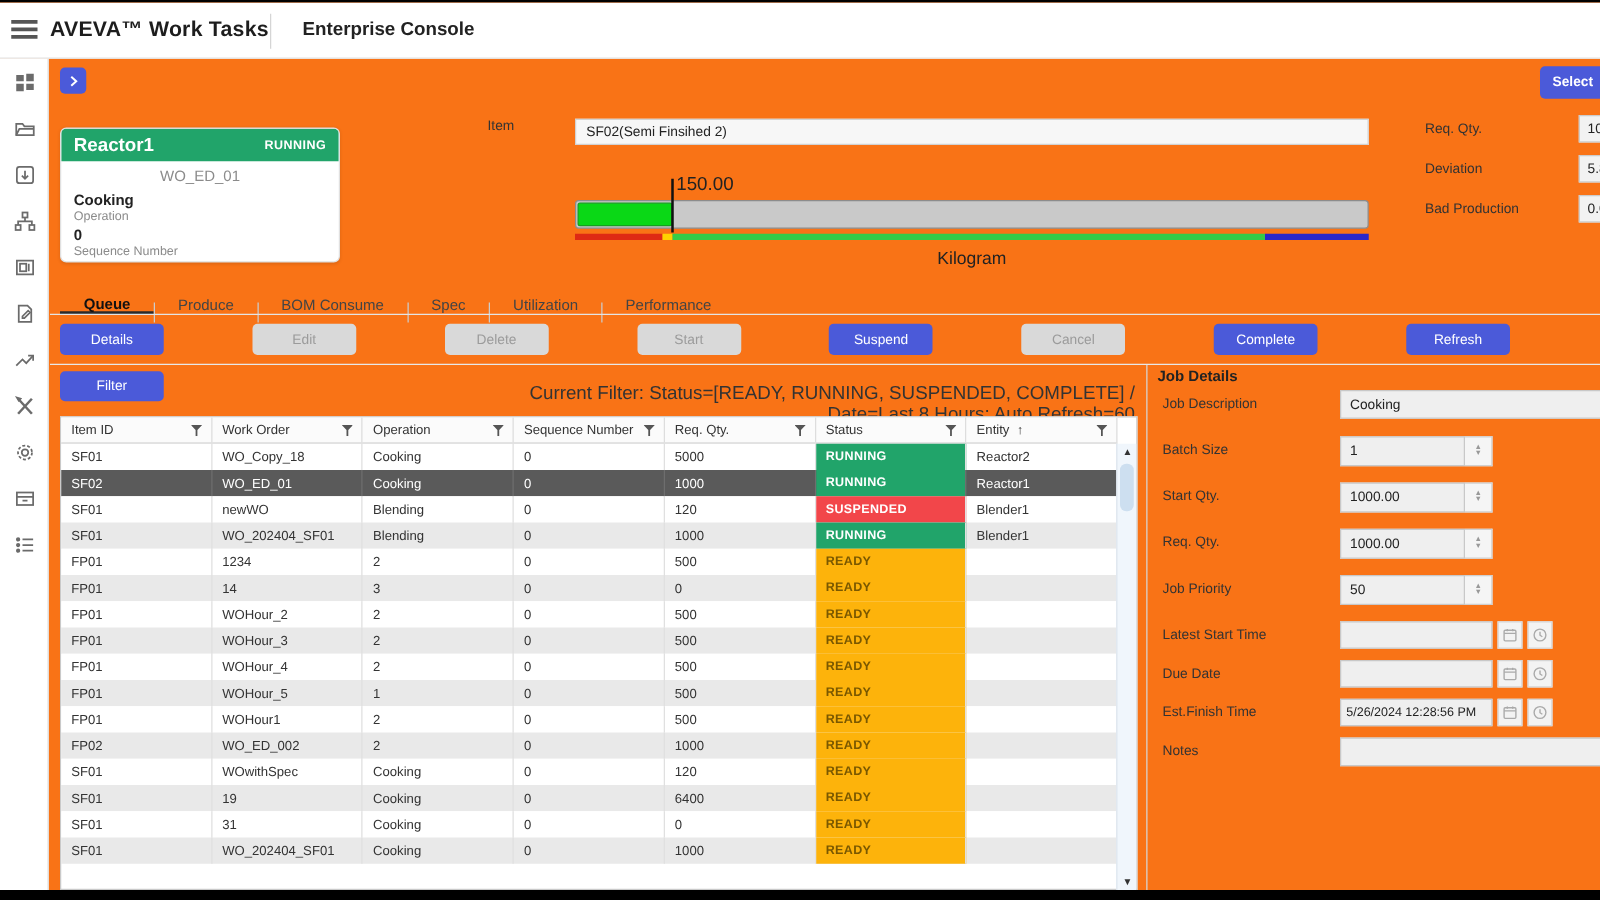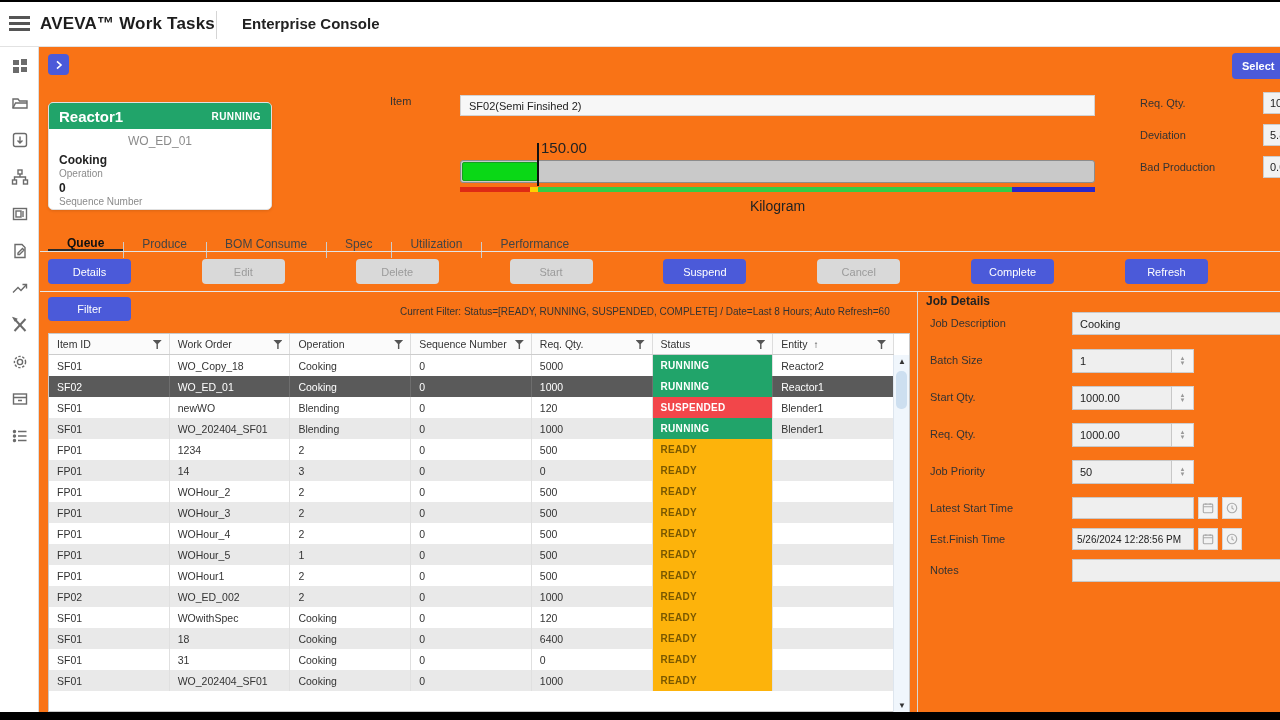--- a/index.html
+++ b/index.html
@@ -58,21 +58,21 @@
 
   
   .actions { position:absolute; left:48px; top:257px; width:1160px; display:flex; justify-content:space-between; }
   .abtn { width:83px; height:25px; border:none; border-radius:4px; font-size:11px; font-family:inherit; cursor:pointer; }
   .abtn.primary { background:var(--accent); color:#fff; }
   .abtn.disabled { background:#d9d9d9; color:#9b9b9b; }
   .section-divider { position:absolute; left:40px; top:289px; width:1240px; height:1px; background:#e8e8e8; }
 
   
   .filter-btn { position:absolute; left:48px; top:295px; width:83px; height:24px; background:var(--accent); color:#fff; border:none; border-radius:4px; font-size:11px; font-family:inherit; cursor:pointer; }
-  .filter-text { position:absolute; left:400px; top:304px; width:508px; font-size:10px; color:#333; }
+  .filter-text { position:absolute; left:400px; top:304px; width:508px; text-align:right; font-size:15px; color:#333; }
 
   
   .table-wrap { position:absolute; left:48px; top:331px; width:862px; height:379px; border:1px solid #c9c9c9; background:#fff; }
   .thead { display:grid; grid-template-columns:repeat(7,1fr); width:845px; height:21px; background:#fbfbfb; border-bottom:1px solid #ccc; }
   .th { position:relative; font-size:10.5px; color:#333; display:flex; align-items:center; padding-left:8px; border-right:1px solid #ddd; }
   .funnel { position:absolute; right:7px; top:6px; width:9px; height:9px; background:#555; clip-path:polygon(0 0,100% 0,58% 45%,58% 100%,42% 100%,42% 45%); cursor:pointer; }
   .sort-arrow { font-size:10px; margin-left:6px; color:#333; }
   .tbody { width:845px; }
   .trow { display:grid; grid-template-columns:repeat(7,1fr); height:21px; background:#fff; cursor:pointer; }
   .trow.alt { background:#e9e9e9; }
@@ -421,21 +421,21 @@
           <div class="td">SF01</div>
           <div class="td">WOwithSpec</div>
           <div class="td">Cooking</div>
           <div class="td">0</div>
           <div class="td">120</div>
           <div class="td status" style="background: rgb(253, 179, 11); color: rgb(122, 88, 0);">READY</div>
           <div class="td"></div>
         </div>
         <div class="trow alt">
           <div class="td">SF01</div>
-          <div class="td">18</div>
+          <div class="td">19</div>
           <div class="td">Cooking</div>
           <div class="td">0</div>
           <div class="td">6400</div>
           <div class="td status" style="background: rgb(253, 179, 11); color: rgb(122, 88, 0);">READY</div>
           <div class="td"></div>
         </div>
         <div class="trow">
           <div class="td">SF01</div>
           <div class="td">31</div>
           <div class="td">Cooking</div>
@@ -522,20 +522,38 @@
           </div>
           <div class="mini-btn">
             <svg width="12" height="12" viewBox="0 0 14 14">
               <circle cx="7" cy="7" r="5.5"></circle>
               <path d="M7 4 v3.2 l2.2 1.4"></path>
             </svg>
           </div>
         </div>
       </div>
       <div class="jd-row datetime">
+        <div class="jd-label">Due Date</div>
+        <div class="jd-wrap">
+          <input class="jd-input datetime" readonly="" style="">
+          <div class="mini-btn">
+            <svg width="12" height="12" viewBox="0 0 14 14">
+              <rect x="1.5" y="2.5" width="11" height="10" rx="1"></rect>
+              <path d="M1.5 5.5 h11 M4.5 1.5 v2 M9.5 1.5 v2"></path>
+            </svg>
+          </div>
+          <div class="mini-btn">
+            <svg width="12" height="12" viewBox="0 0 14 14">
+              <circle cx="7" cy="7" r="5.5"></circle>
+              <path d="M7 4 v3.2 l2.2 1.4"></path>
+            </svg>
+          </div>
+        </div>
+      </div>
+      <div class="jd-row datetime">
         <div class="jd-label">Est.Finish Time</div>
         <div class="jd-wrap">
           <input class="jd-input datetime" readonly="" value="5/26/2024 12:28:56 PM" style="">
           <div class="mini-btn">
             <svg width="12" height="12" viewBox="0 0 14 14">
               <rect x="1.5" y="2.5" width="11" height="10" rx="1"></rect>
               <path d="M1.5 5.5 h11 M4.5 1.5 v2 M9.5 1.5 v2"></path>
             </svg>
           </div>
           <div class="mini-btn">

